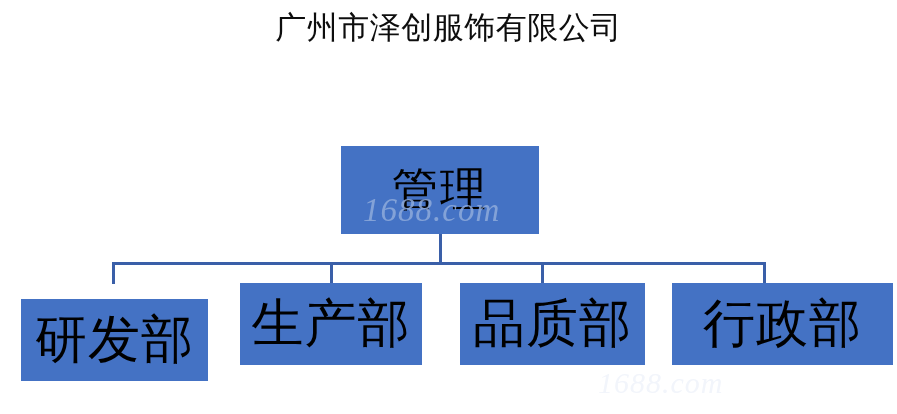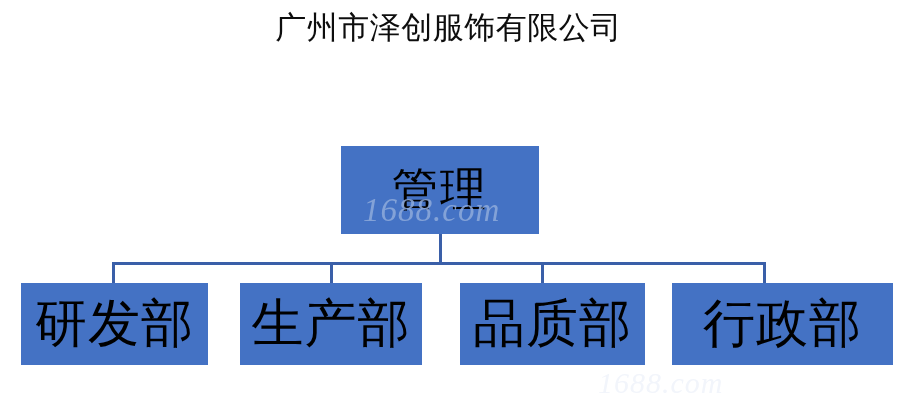--- a/index.html
+++ b/index.html
@@ -54,21 +54,21 @@
     height: 88px;
     font-size: 46px;
     letter-spacing: 2px;
   }
   .node-leaf {
     top: 283px;
     height: 82px;
     font-size: 52px;
     letter-spacing: 1px;
   }
-  .leaf-0 { left: 21px;  width: 187px; }
+  .leaf-0 { left: 21px;  width: 187px; margin-top: 16px; }
   .leaf-1 { left: 240px; width: 182px; }
   .leaf-2 { left: 460px; width: 185px; }
   .leaf-3 { left: 672px; width: 221px; }
 
   
   .conn {
     position: absolute;
     background: #3a5fa8;
   }
   .conn-stem {

